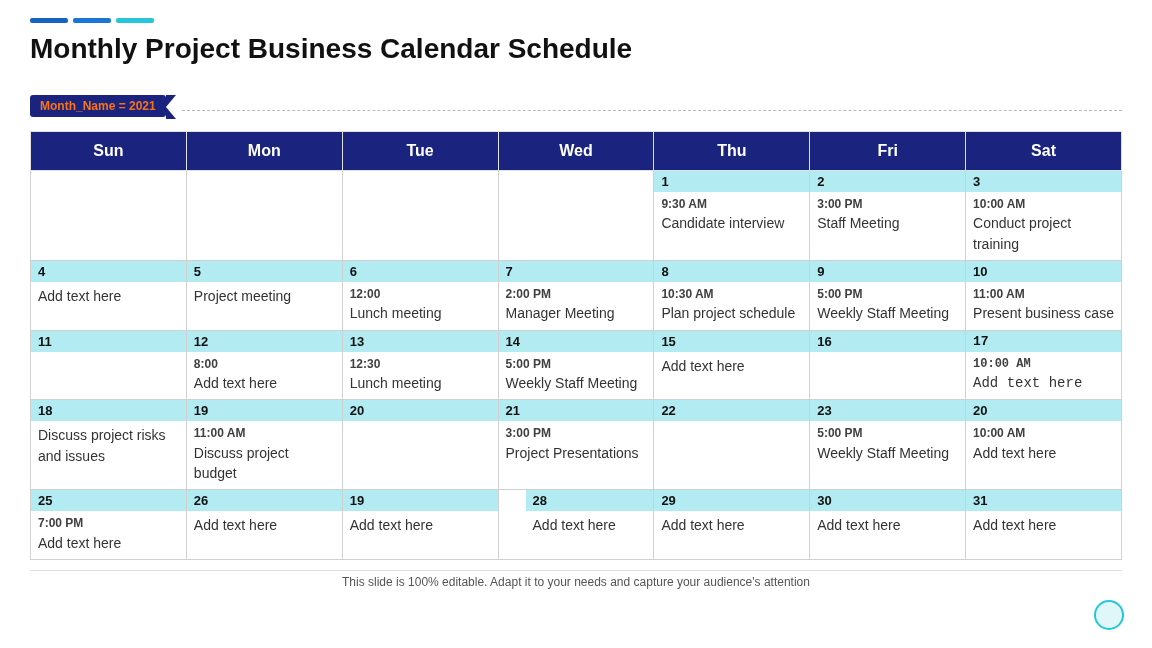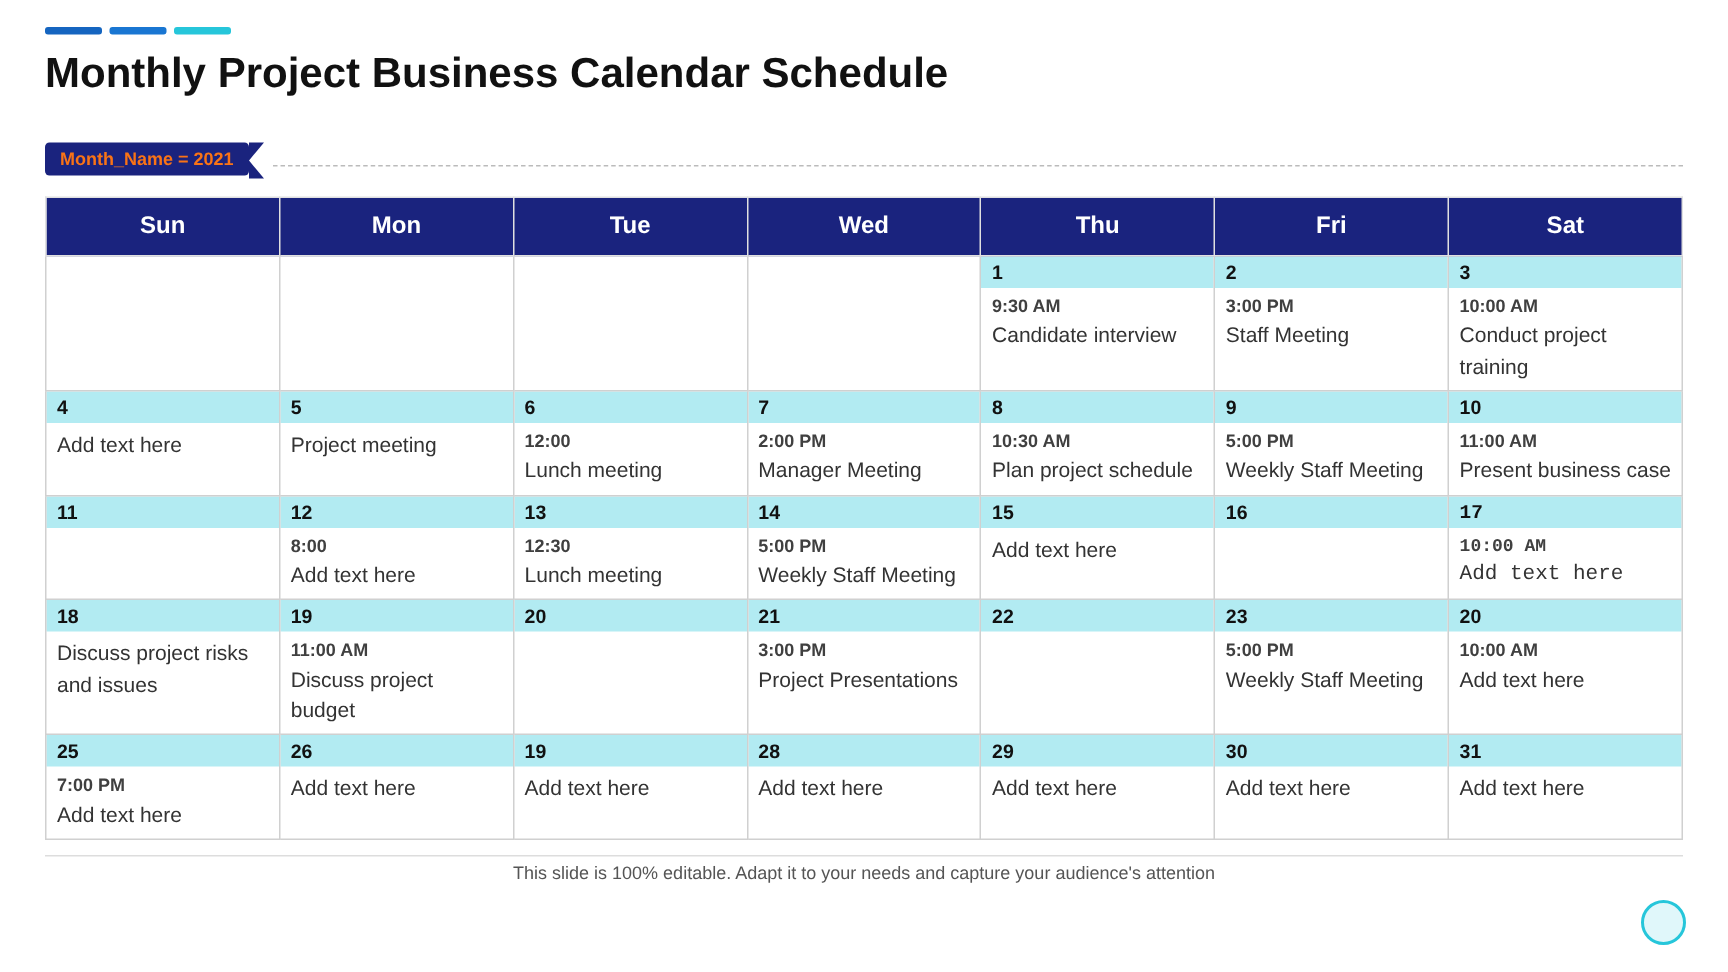--- a/index.html
+++ b/index.html
@@ -326,21 +326,21 @@
           <div class="cell-content">
             <div class="event-desc">Add text here</div>
           </div>
         </td>
         <td style="min-height: 70px;">
           <span class="date-num">19</span>
           <div class="cell-content">
             <div class="event-desc">Add text here</div>
           </div>
         </td>
-        <td style="min-height: 70px;">
+        <td style="min-height: 70px; padding-left: 27px;">
           <span class="date-num">28</span>
           <div class="cell-content">
             <div class="event-desc">Add text here</div>
           </div>
         </td>
         <td style="min-height: 70px;">
           <span class="date-num">29</span>
           <div class="cell-content">
             <div class="event-desc">Add text here</div>
           </div>

